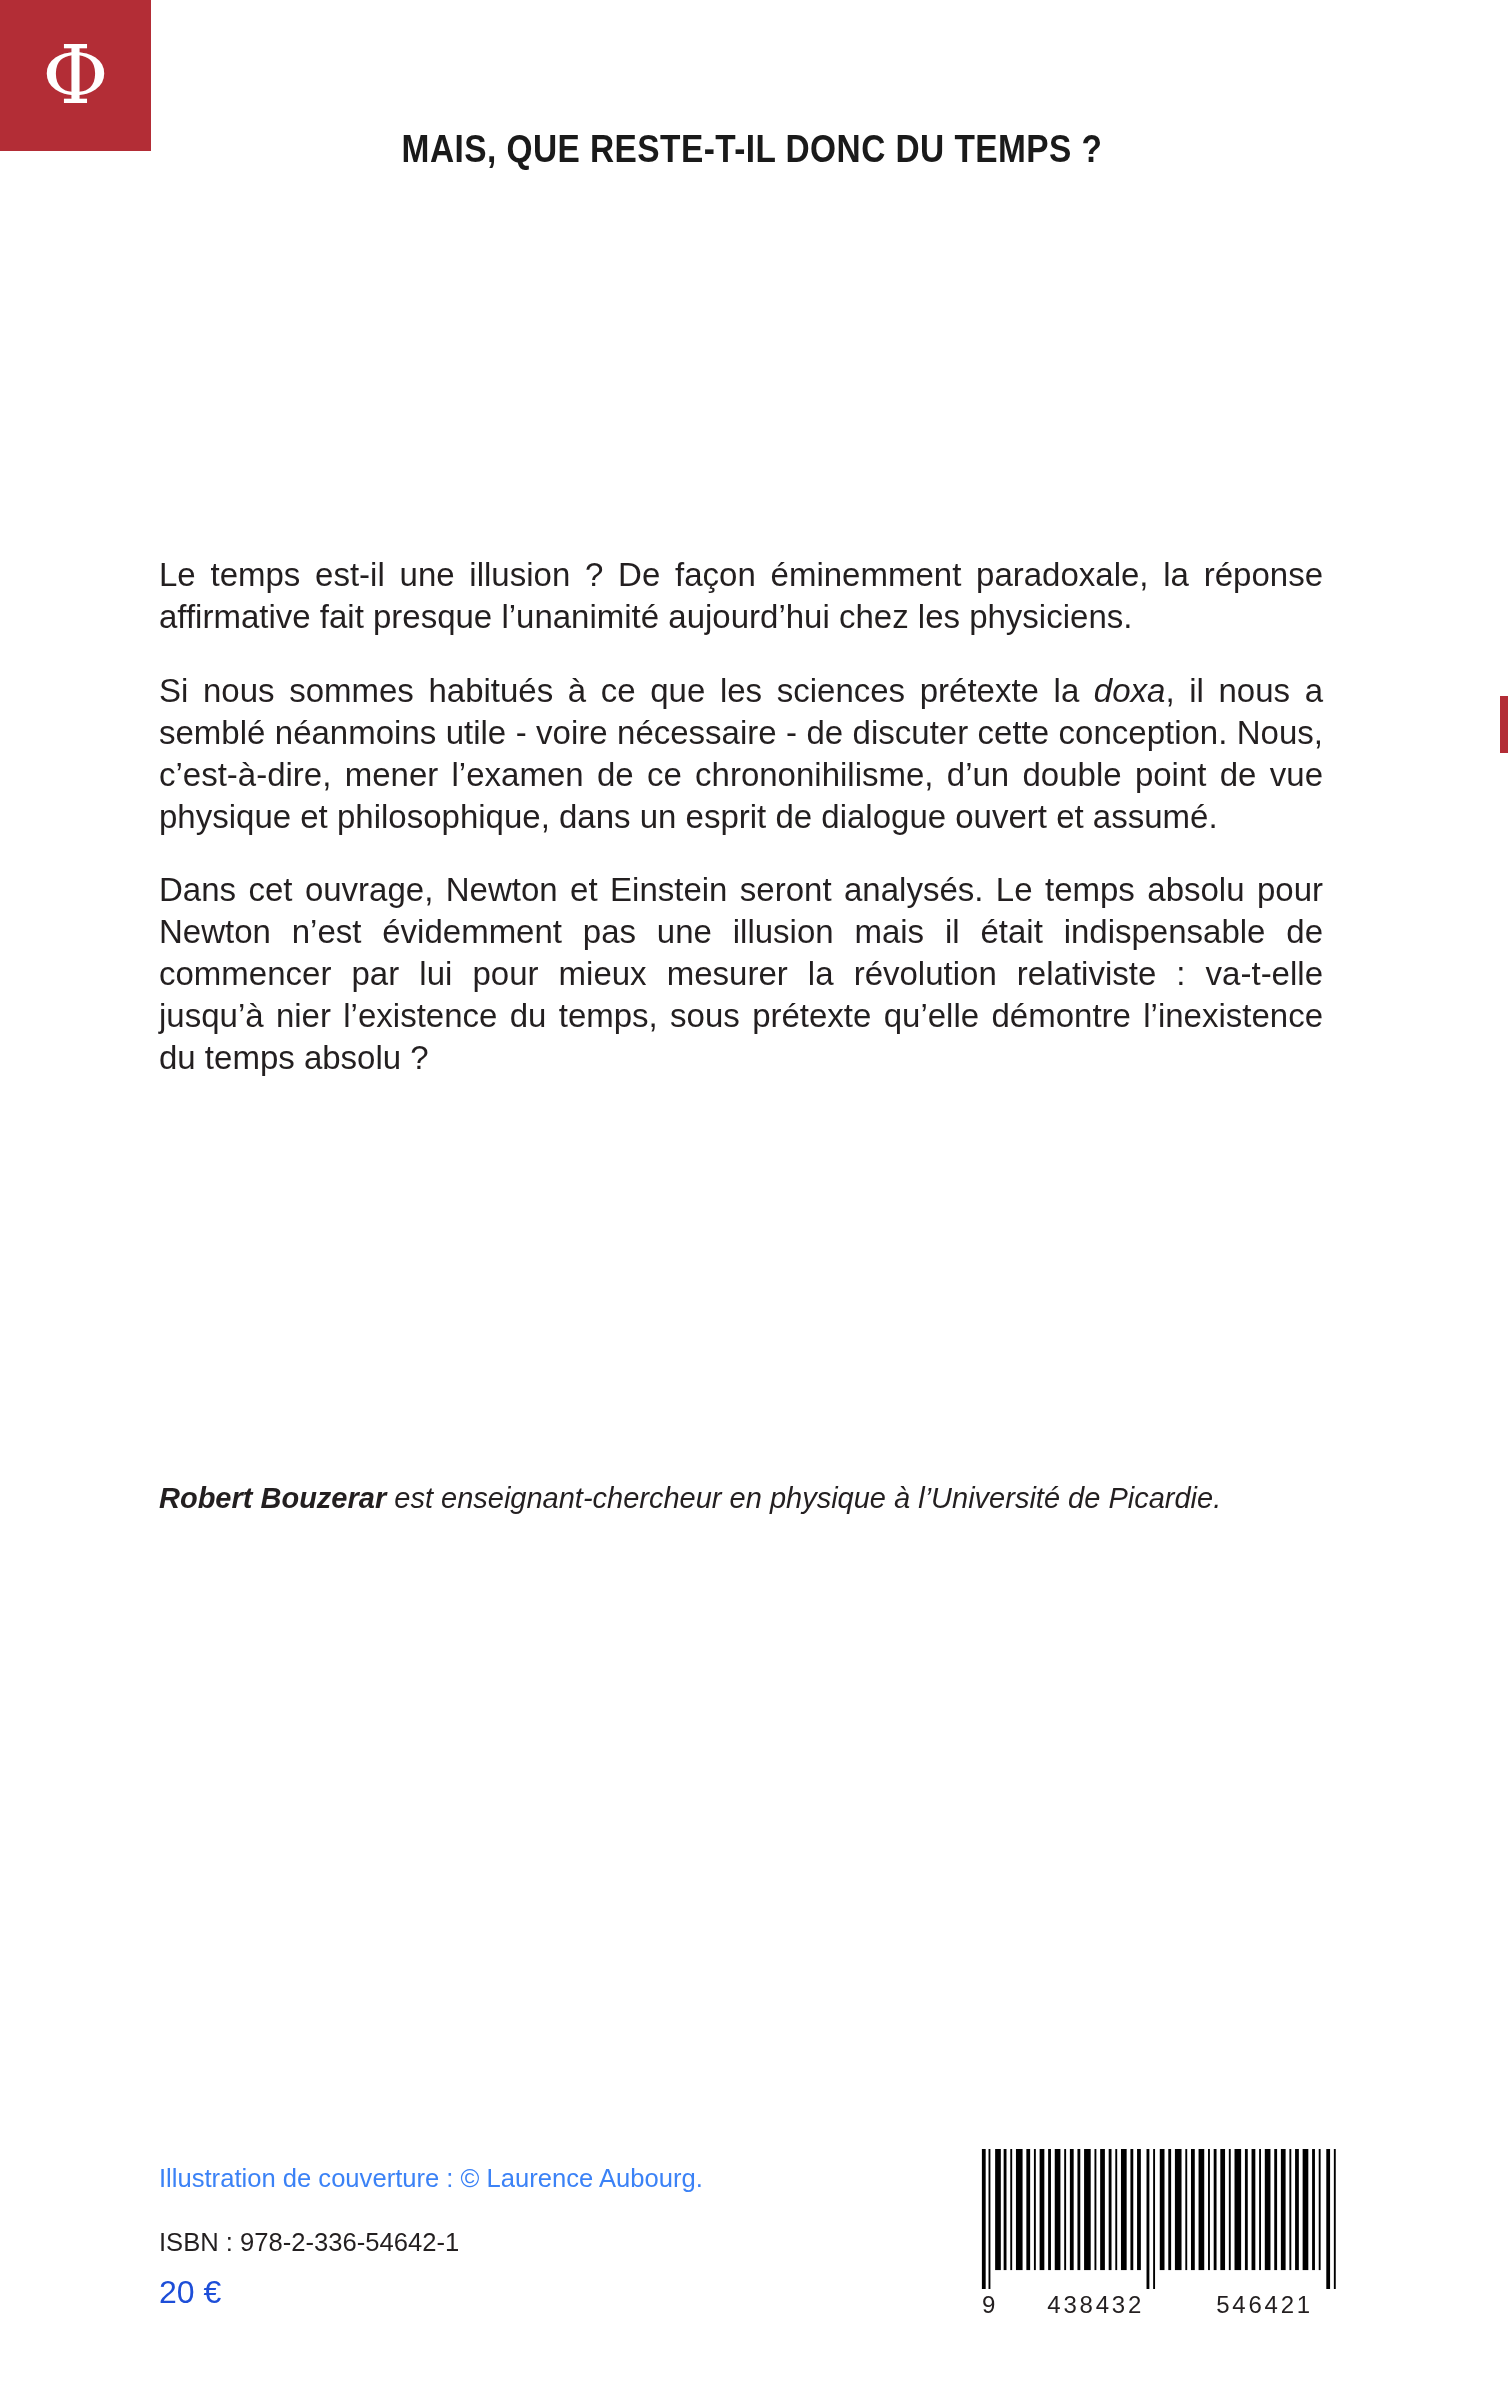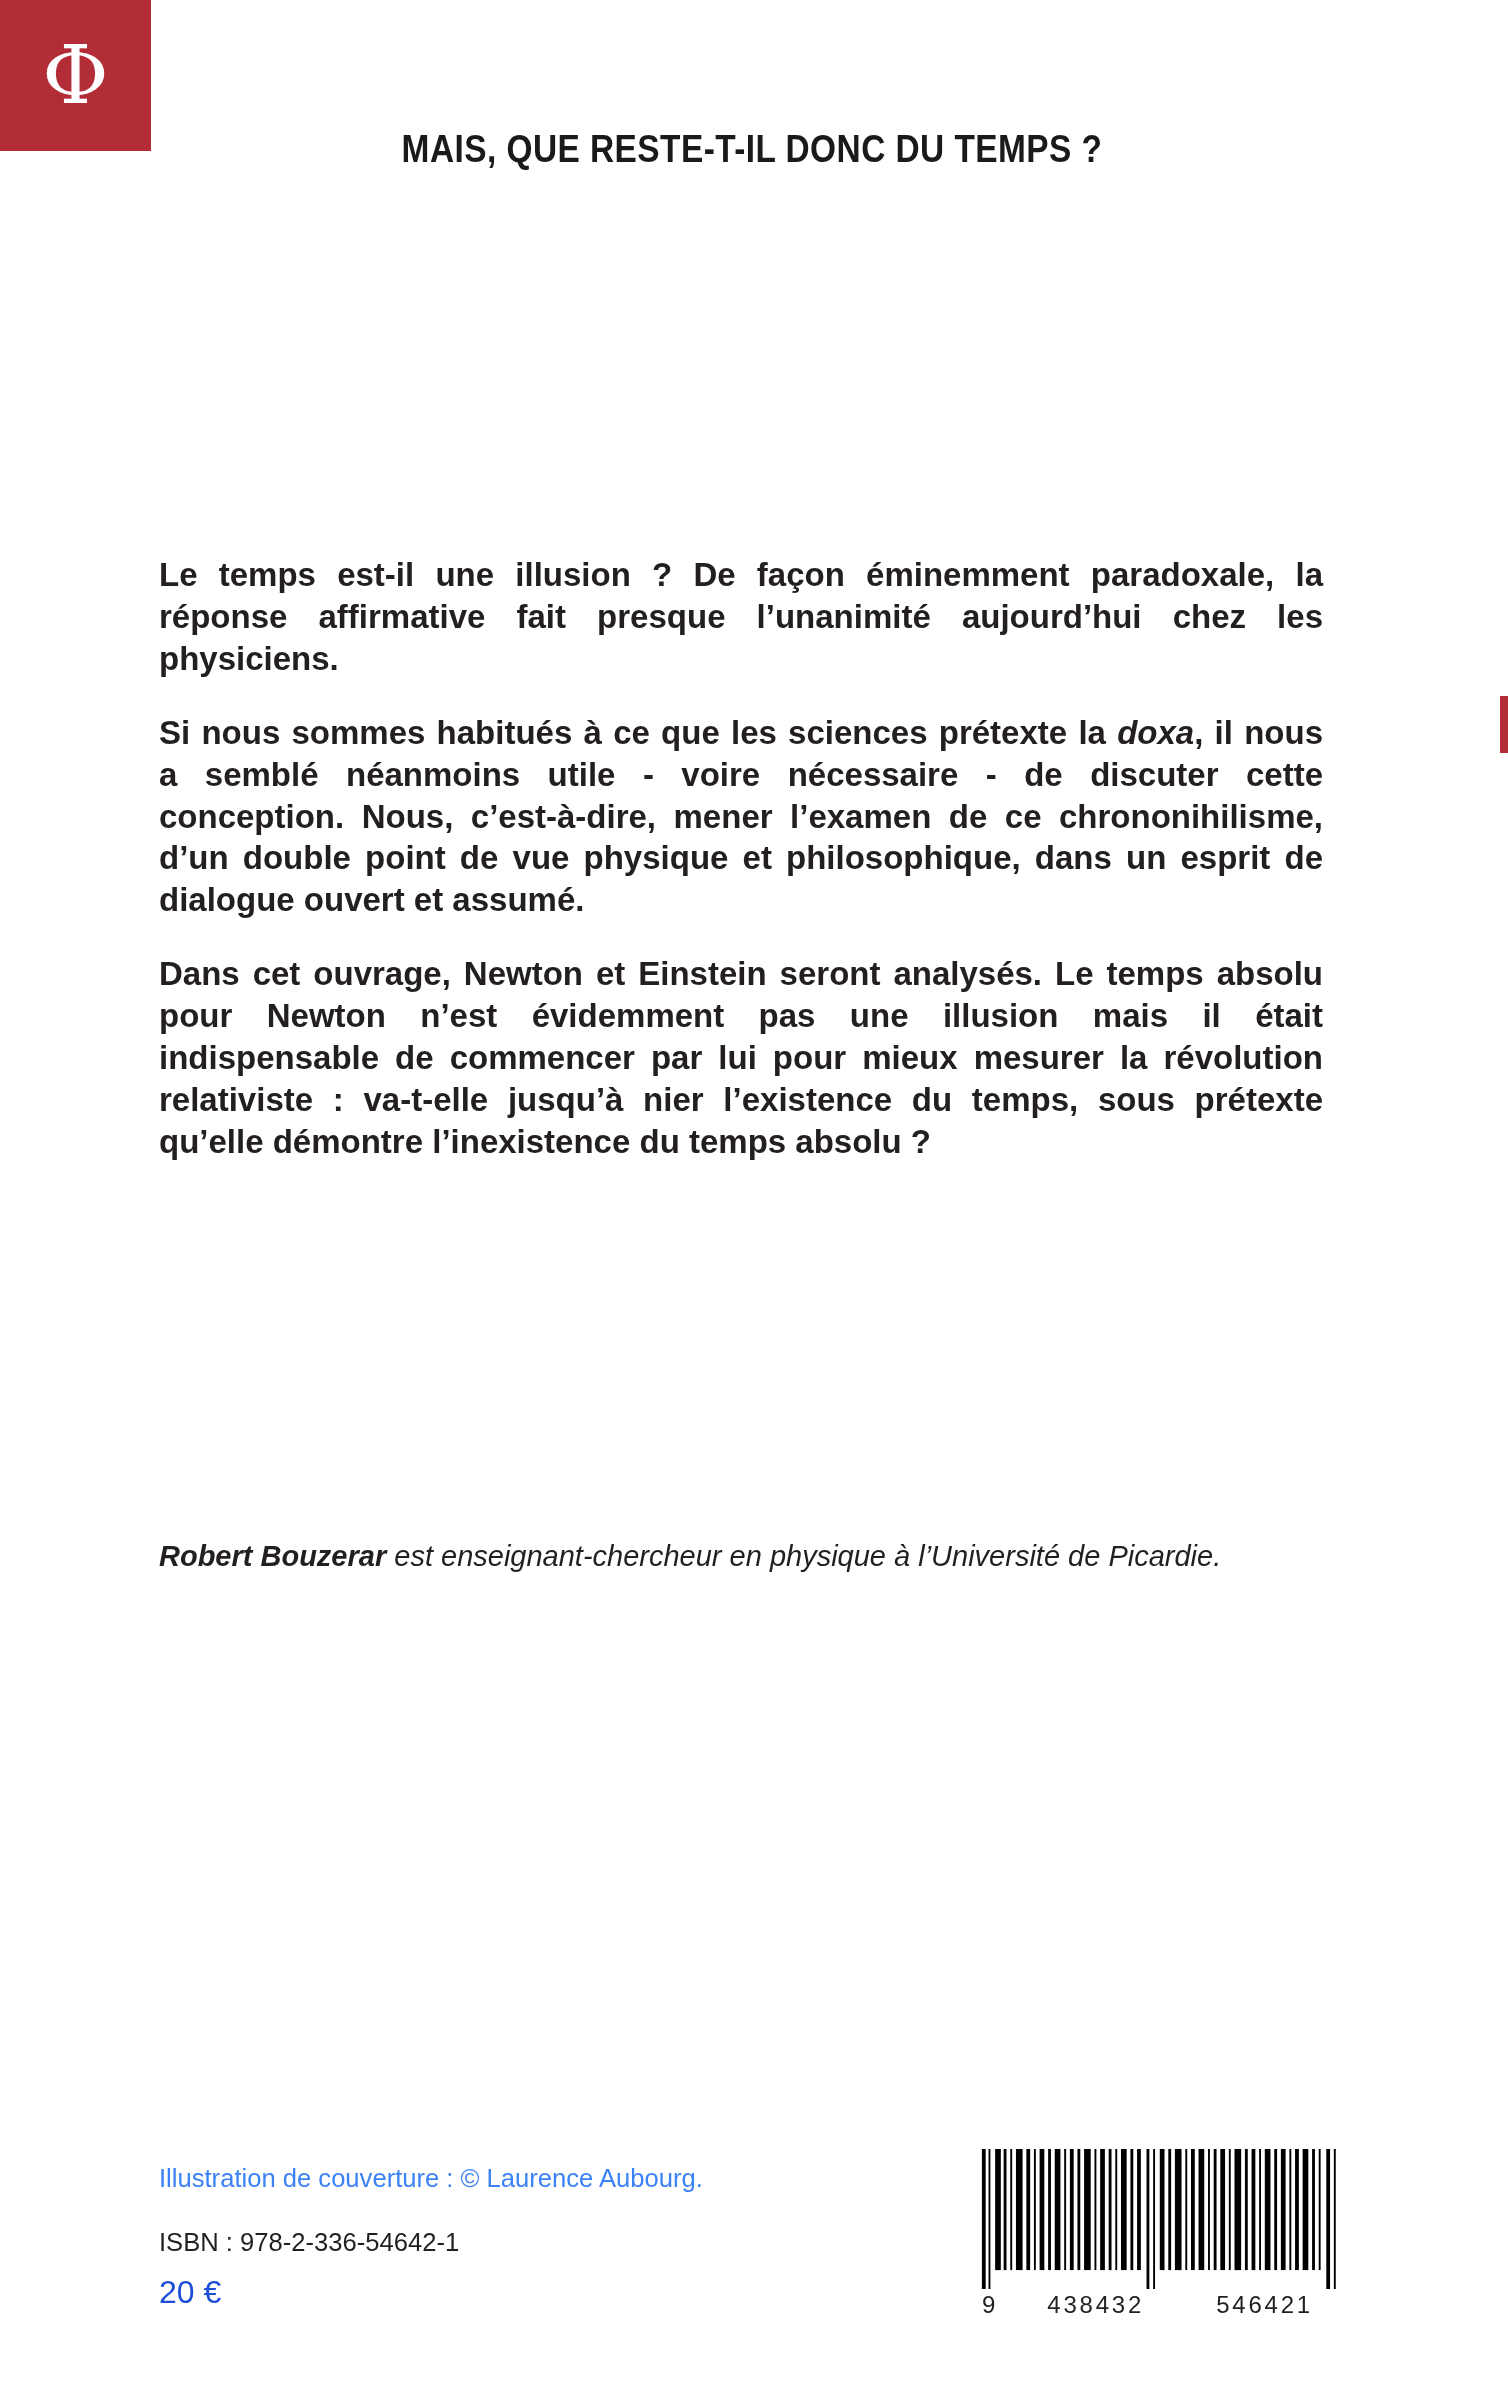--- a/index.html
+++ b/index.html
@@ -70,30 +70,30 @@
     top: 554px;
     width: 1164px;
   }
   .blurb p {
     margin: 0 0 32px 0;
     font-size: 33px;
     line-height: 1.27;
     text-align: justify;
     text-justify: inter-word;
     color: #231f20;
-    font-weight: 700;
+    font-weight: 400;
   }
   .blurb p:last-child { margin-bottom: 8px; }
   .it { font-style: italic; }
 
   
   .bios {
     position: absolute;
     left: 159px;
-    top: 1538px;
+    top: 1480px;
     width: 1164px;
   }
   .bios p {
     margin: 0 0 34px 0;
     font-size: 29px;
     line-height: 1.3;
     font-style: italic;
     text-align: justify;
     color: #231f20;
     font-weight: 300;

